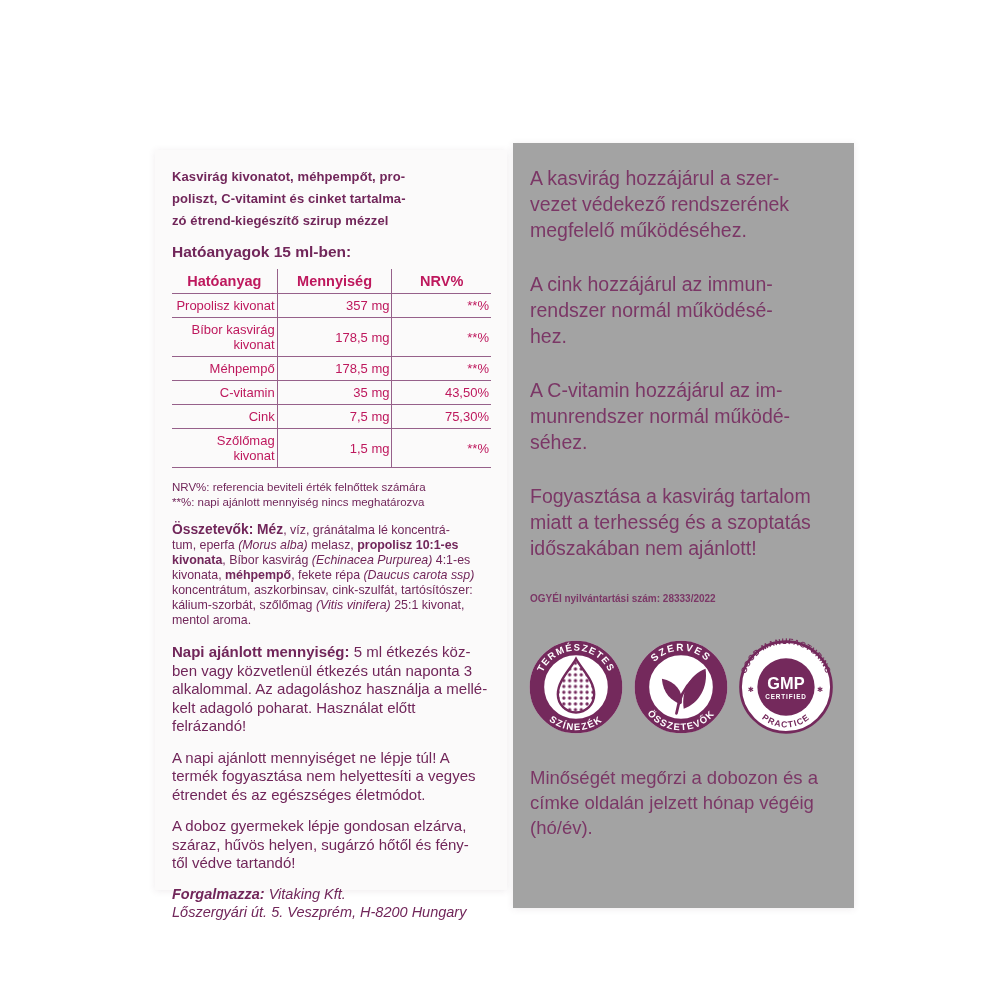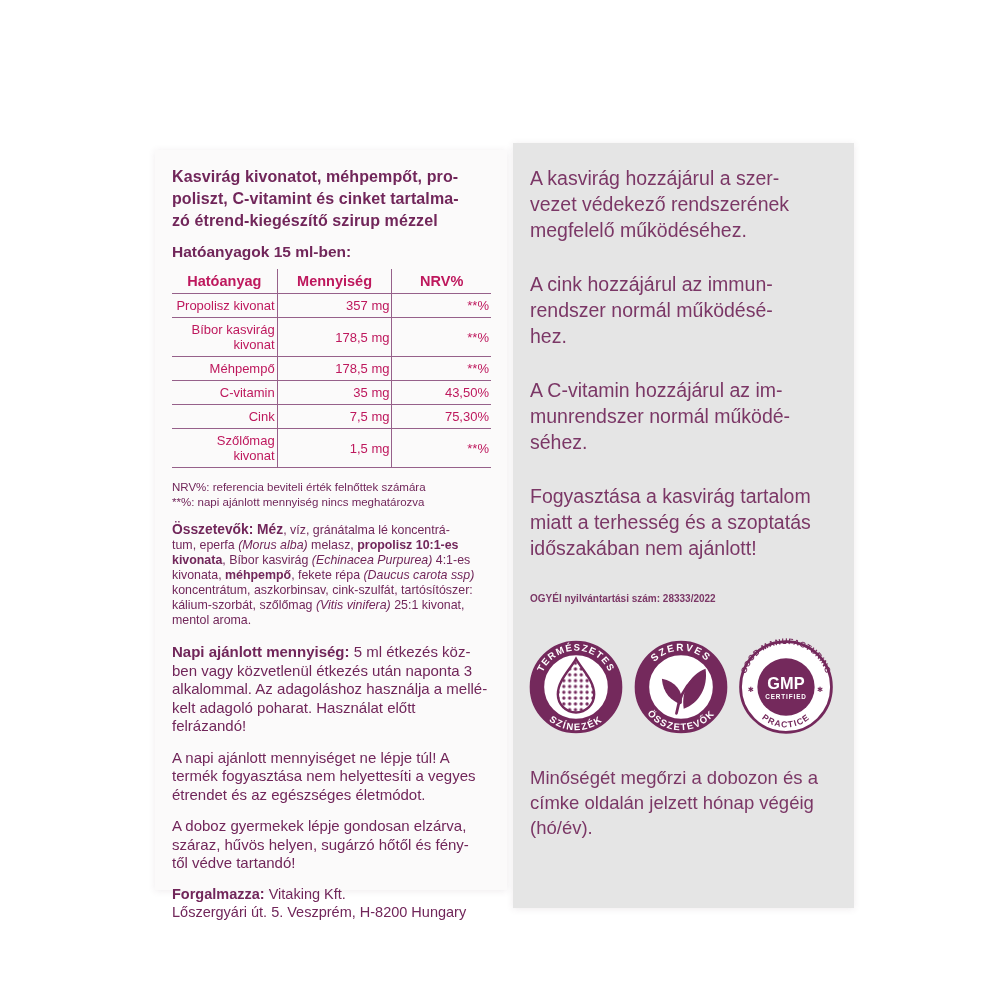--- a/index.html
+++ b/index.html
@@ -1,41 +1,41 @@
 <!DOCTYPE html>
 <html><head>
 <meta charset="utf-8">
 <style>
   html,body{margin:0;padding:0;background:#ffffff;width:1000px;height:1000px;position:relative;
             font-family:"Liberation Sans", sans-serif;}
   .panel{position:absolute;box-sizing:border-box;box-shadow:0 1px 7px rgba(90,60,80,0.10);}
   .panel-left{left:155px;top:150px;width:352px;height:740px;background:#fbfafa;
               padding:16px 16px 14px 17px;color:#71265a;}
-  .panel-right{left:513px;top:143px;width:341px;height:765px;background:#e5e5e5;
+  .panel-right{left:513px;top:143px;width:341px;height:765px;background:#a3a3a3;
                padding:22px 18px 20px 17px;color:#7b3766;}
 
-  .title-line{font-size:16px;font-weight:bold;line-height:22px;letter-spacing:0.1px;}
+  .title-line{font-size:13px;font-weight:bold;line-height:22px;letter-spacing:0.1px;}
   .subtitle{font-size:15.5px;font-weight:bold;margin-top:11px;line-height:18px;}
 
   table.ing{border-collapse:collapse;width:100%;margin-top:8px;table-layout:fixed;}
   table.ing th{font-size:14.5px;font-weight:bold;padding:4px 2px;text-align:center;}
   table.ing td{font-size:13px;padding:4px 2px;text-align:right;line-height:15px;}
   table.ing th,table.ing td{border-bottom:1px solid #96608a;color:#be185d;}
   table.ing .c1{width:33%;border-right:1px solid #96608a;}
   table.ing .c2{width:36%;border-right:1px solid #96608a;}
   table.ing .c3{width:31%;}
 
   .footnotes{margin-top:12px;font-size:11.5px;line-height:15px;}
   .ingredients{margin-top:12px;font-size:12.4px;line-height:15px;}
   .ingredients .lead{font-size:13.8px;}
   .b{font-weight:bold}
   .i{font-style:italic}
   .dosage{margin-top:15px;font-size:15px;line-height:18.5px;}
   .par{margin-top:13px;font-size:15px;line-height:18.5px;}
-  .distributor{margin-top:12px;font-size:14.5px;line-height:18px;}
+  .distributor{margin-top:12px;font-size:14.5px;line-height:18px;font-style:italic;}
 
   .claim{font-size:19.5px;line-height:26px;margin:0 0 28px 0;}
   .registration{font-size:10px;font-weight:bold;margin-top:1px;line-height:20px;}
   .badges{display:flex;gap:5px;margin-top:26px;margin-left:-4px;align-items:center;}
   .quality{margin-top:26px;font-size:18.5px;line-height:25px;}
   .line{display:block;}
 </style>
 </head>
 <body>
 

